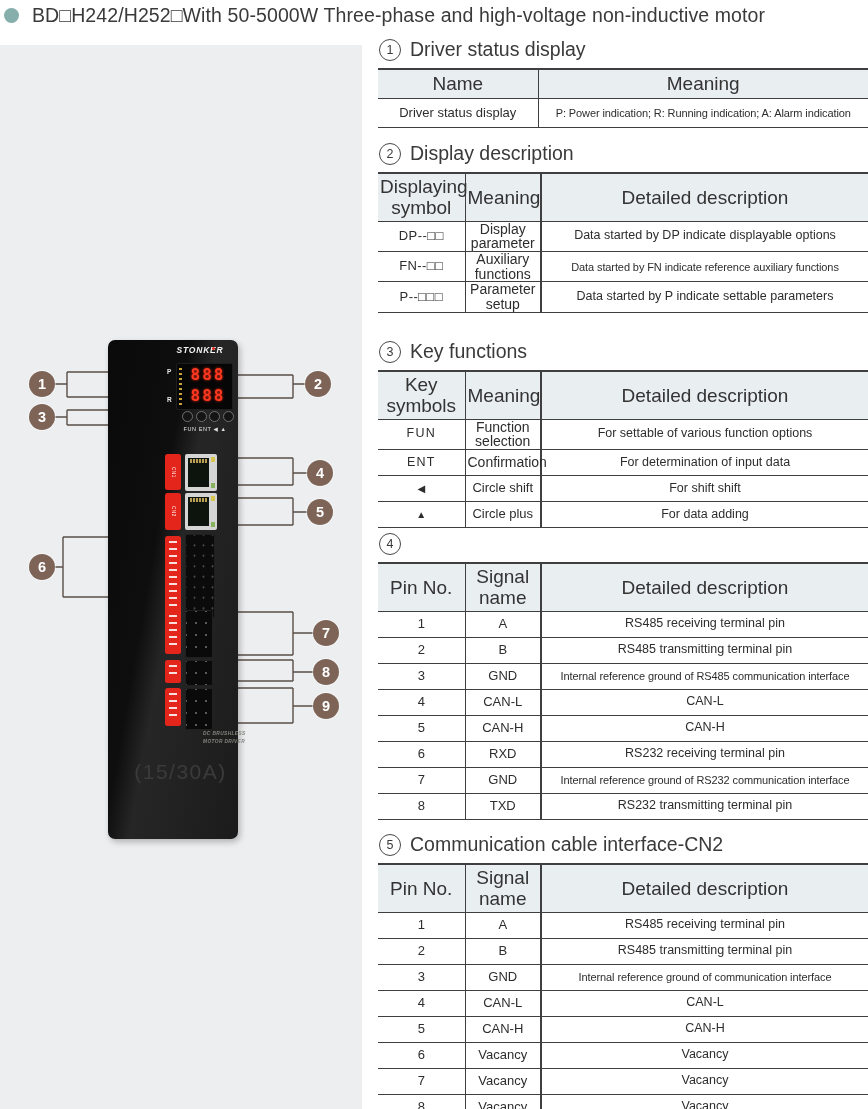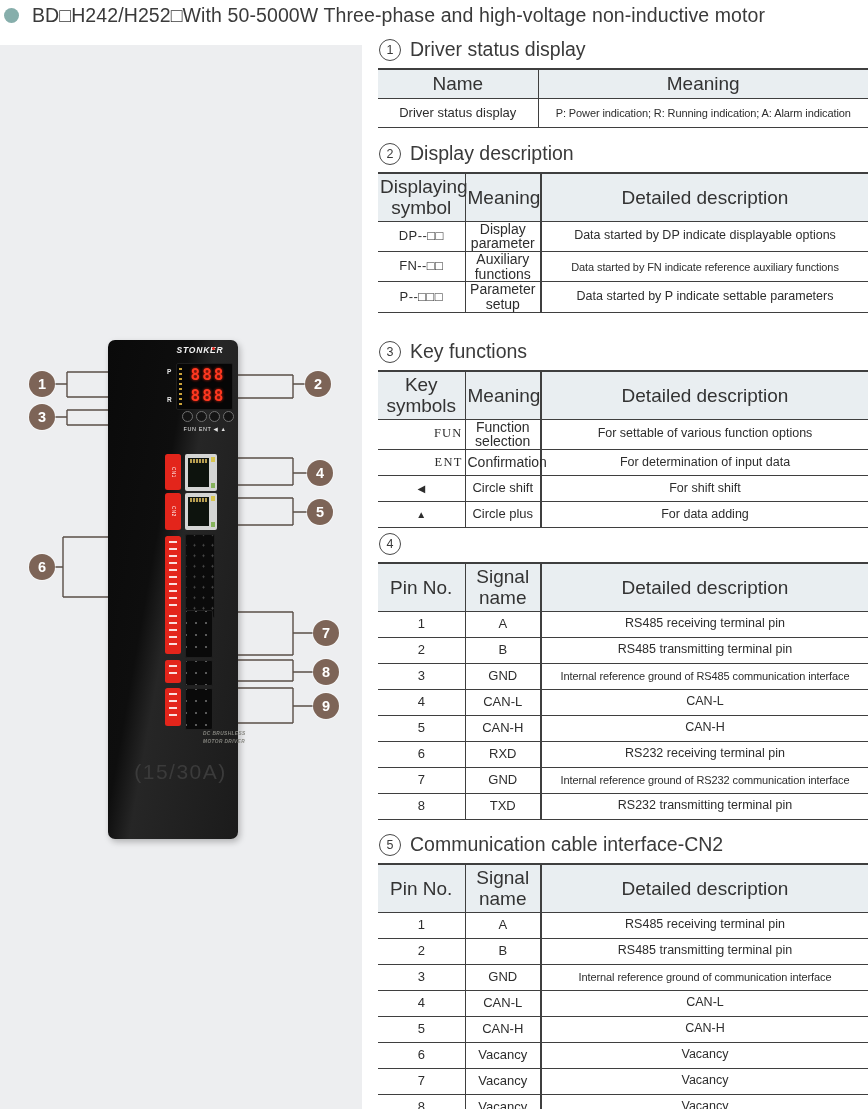--- a/index.html
+++ b/index.html
@@ -86,21 +86,21 @@
      font-size:13px;color:#2d2d2d;padding:0 2px;line-height:1.1;}
   th:first-child,td:first-child{border-right:1.5px solid #3f3f3f;}
   .three th:nth-child(3),.three td:nth-child(3){border-left:2.2px solid #3f3f3f;}
   .t1 td{height:28px;} .t1 th{height:24px;}
   .t2 td,.t3 td{height:25px;}
   .t45 td{height:25px;}
   .detail{white-space:nowrap;overflow:hidden;font-size:12.5px;}
   .xs{font-size:11px;letter-spacing:-0.1px;margin-top:9px;}
   .sm{font-size:14px;line-height:1.05;}
   .sym{letter-spacing:0.4px;}
-  .seg{font-family:Liberation Serif, serif;letter-spacing:1.2px;font-size:12.5px;text-align:right;}
+  .seg{font-family:Liberation Sans, sans-serif;letter-spacing:1.2px;font-size:12.5px;}
   .tri{font-size:10px;}
 </style>
 </head>
 <body>
 
 <div class="stage">
 
   <div class="doc-header">
     <span class="bullet"></span>
     <h1 class="doc-title">BD□H242/H252□With 50-5000W Three-phase and high-voltage non-inductive motor</h1>

